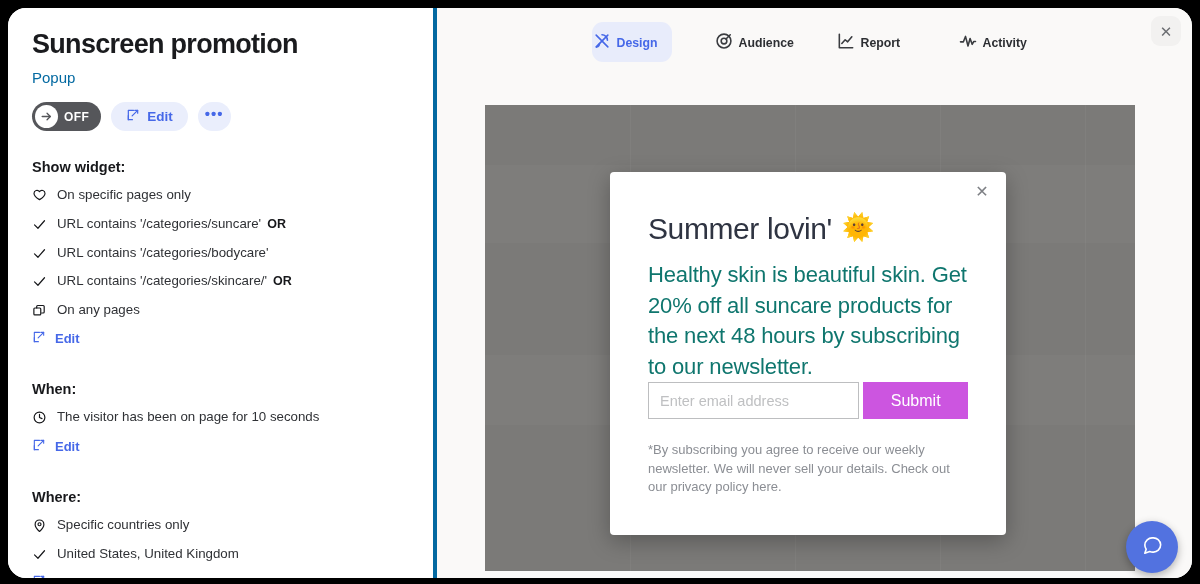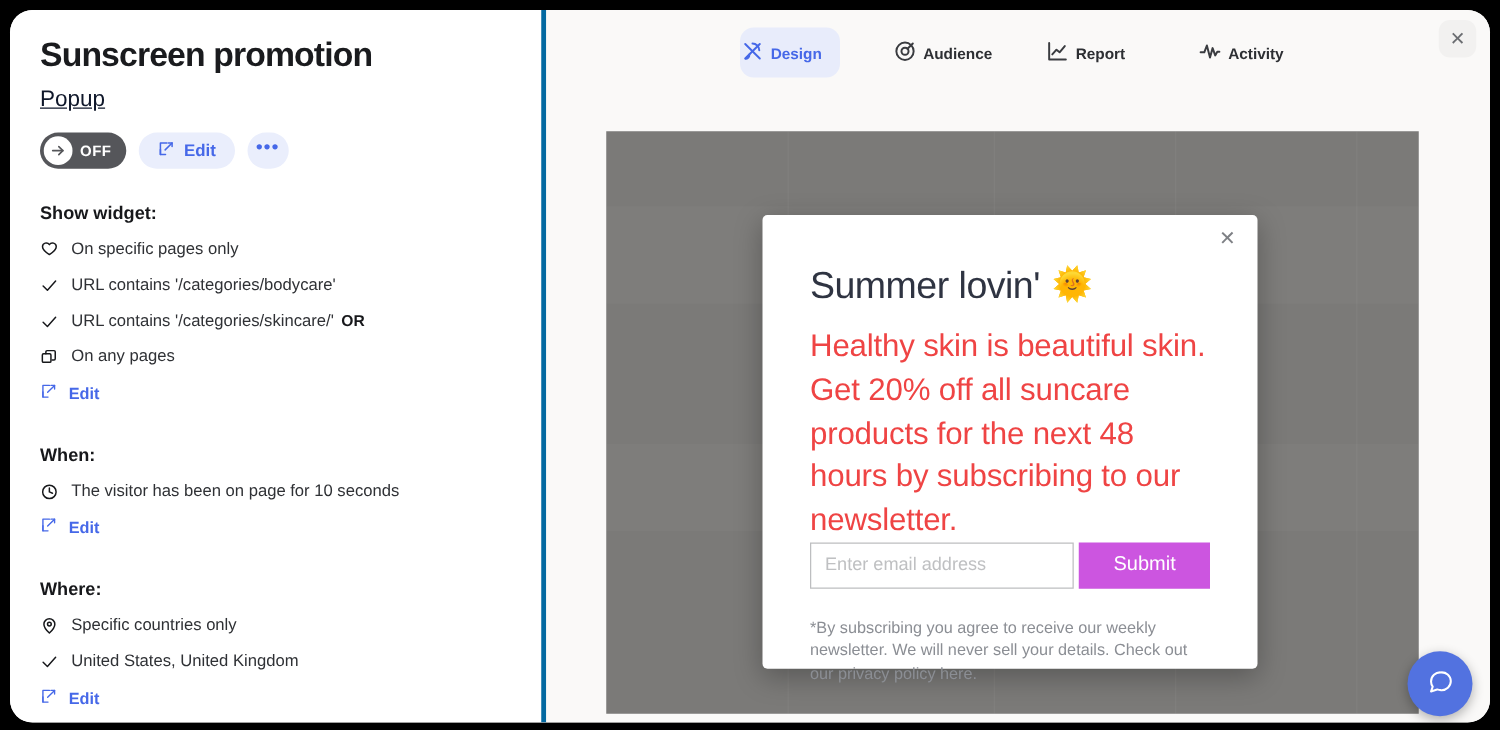--- a/index.html
+++ b/index.html
@@ -34,24 +34,23 @@
   }
   #page-title {
     font-size: 27px;
     font-weight: bold;
     color: #1a1b1e;
     letter-spacing: -0.7px;
     line-height: 1.2;
     margin-top: 4px;
   }
   #subtitle {
-    font-size: 18px;
-    color: #0f172a;
+    font-size: 15px;
+    color: #0369a1;
     margin-top: 9px;
-    text-decoration: underline;
   }
 
   
   #action-row {
     display: flex;
     align-items: center;
     gap: 10px;
     margin-top: 16px;
   }
   #toggle {
@@ -209,23 +208,23 @@
     font-size: 30px;
     color: #2f3442;
     font-weight: normal;
     letter-spacing: -0.4px;
     display: flex; align-items: flex-start; gap: 10px;
     margin-top: 2px;
   }
   #popup-heading .sun { font-size: 26px; }
   #popup-body {
     margin-top: 14px;
-    font-size: 25px;
+    font-size: 22px;
     line-height: 1.39;
-    color: #ef4444;
+    color: #0f766e;
     letter-spacing: -0.15px;
   }
   #popup-form {
     display: flex;
     height: 37px;
   }
   #email-input {
     width: 212px;
     height: 100%;
     border: 1px solid #bdbec0;
@@ -322,20 +321,28 @@
     <div id="sections-host">
         <div class="section">
           <div class="section-title">Show widget:</div>
           <div class="cond-row">
             <span class="cond-icon">
               <svg width="15" height="15" viewBox="0 0 24 24" fill="none" stroke="#17181b" stroke-width="1.9" stroke-linecap="round" stroke-linejoin="round">
                 <path d="M20.8 8.6c0 4.4-8.8 10-8.8 10S3.2 13 3.2 8.6a4.8 4.8 0 0 1 8.8-2.7 4.8 4.8 0 0 1 8.8 2.7z"></path>
               </svg>
             </span>
             <span class="cond-text"><span>On specific pages only</span></span>
+          </div>
+          <div class="cond-row">
+            <span class="cond-icon">
+              <svg width="15" height="15" viewBox="0 0 24 24" fill="none" stroke="#17181b" stroke-width="1.9" stroke-linecap="round" stroke-linejoin="round">
+                <polyline points="4 12.5 9.5 18 20 6"></polyline>
+              </svg>
+            </span>
+            <span class="cond-text"><span>URL contains '/categories/suncare'</span><span class="or">OR</span></span>
           </div>
           <div class="cond-row">
             <span class="cond-icon">
               <svg width="15" height="15" viewBox="0 0 24 24" fill="none" stroke="#17181b" stroke-width="1.9" stroke-linecap="round" stroke-linejoin="round">
                 <polyline points="4 12.5 9.5 18 20 6"></polyline>
               </svg>
             </span>
             <span class="cond-text"><span>URL contains '/categories/bodycare'</span></span>
           </div>
           <div class="cond-row">

